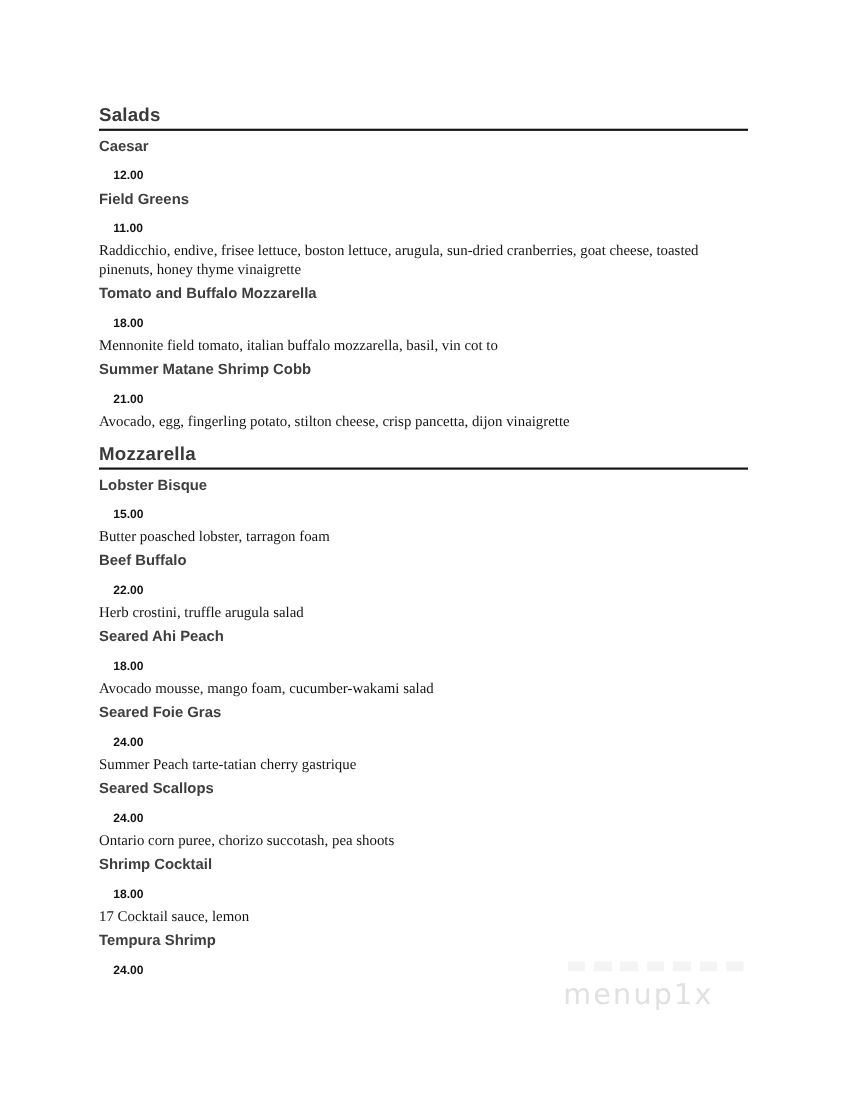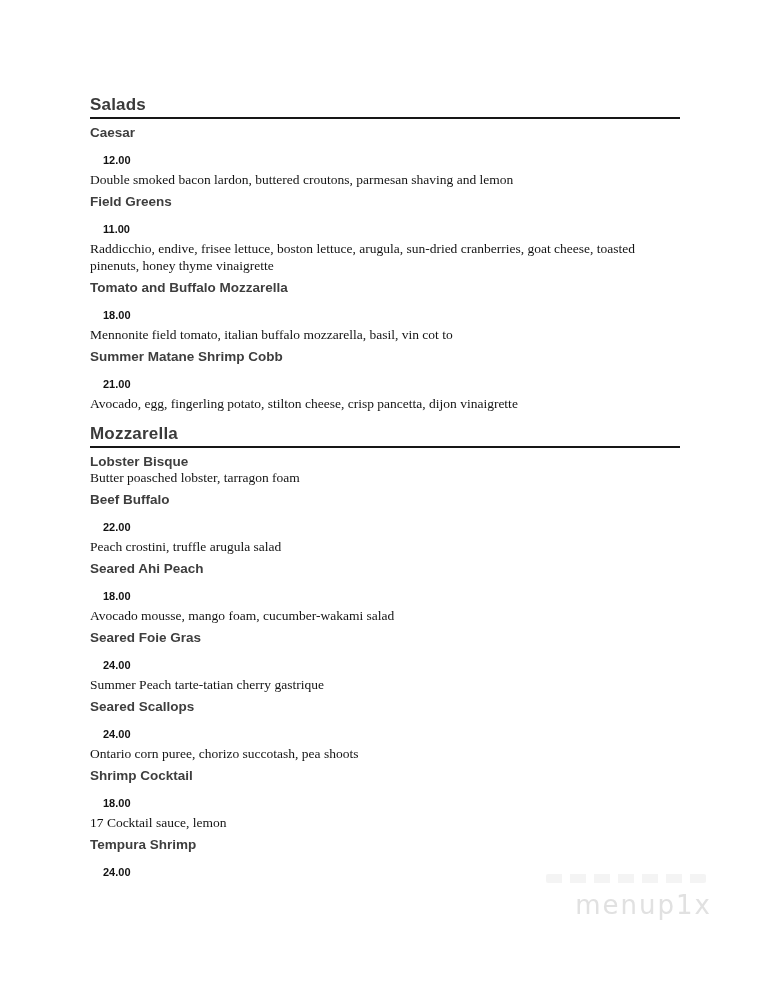--- a/index.html
+++ b/index.html
@@ -51,24 +51,23 @@
   .item-desc {
     font-family: "Liberation Serif", serif;
     font-size: 13.5px;
     line-height: 17px;
     color: #141414;
     margin: 0 0 1px 0;
   }
   .item-desc:empty { display: none; }
   .watermark {
     position: absolute;
-    left: 542px;
+    left: 512px;
     top: 874px;
     width: 170px;
-    text-align: right;
   }
   .wm-tagline {
     width: 160px;
     height: 9px;
     margin-left: 4px;
     background: repeating-linear-gradient(90deg,
       #f4f4f4 0px, #f4f4f4 16px,
       transparent 16px, transparent 24px);
     border-radius: 2px;
     filter: blur(0.5px);
@@ -87,21 +86,20 @@
 <body>
 
 <div class="page">
 
   <div class="section">
     <h2 class="section-title">Salads</h2>
 
     <div class="menu-item">
       <div class="item-name">Caesar</div>
       <div class="item-price">12.00</div>
-      <div class="item-desc">Double smoked bacon lardon, buttered croutons, parmesan shaving and lemon</div>
     </div>
 
     <div class="menu-item">
       <div class="item-name">Field Greens</div>
       <div class="item-price">11.00</div>
       <div class="item-desc">Raddicchio, endive, frisee lettuce, boston lettuce, arugula, sun-dried cranberries, goat cheese, toasted pinenuts, honey thyme vinaigrette</div>
     </div>
 
     <div class="menu-item">
       <div class="item-name">Tomato and Buffalo Mozzarella</div>
@@ -114,27 +112,28 @@
       <div class="item-price">21.00</div>
       <div class="item-desc">Avocado, egg, fingerling potato, stilton cheese, crisp pancetta, dijon vinaigrette</div>
     </div>
   </div>
 
   <div class="section">
     <h2 class="section-title">Mozzarella</h2>
 
     <div class="menu-item">
       <div class="item-name">Lobster Bisque</div>
+      <div class="item-price">15.00</div>
       <div class="item-desc">Butter poasched lobster, tarragon foam</div>
     </div>
 
     <div class="menu-item">
       <div class="item-name">Beef Buffalo</div>
       <div class="item-price">22.00</div>
-      <div class="item-desc">Peach crostini, truffle arugula salad</div>
+      <div class="item-desc">Herb crostini, truffle arugula salad</div>
     </div>
 
     <div class="menu-item">
       <div class="item-name">Seared Ahi Peach</div>
       <div class="item-price">18.00</div>
       <div class="item-desc">Avocado mousse, mango foam, cucumber-wakami salad</div>
     </div>
 
     <div class="menu-item">
       <div class="item-name">Seared Foie Gras</div>

